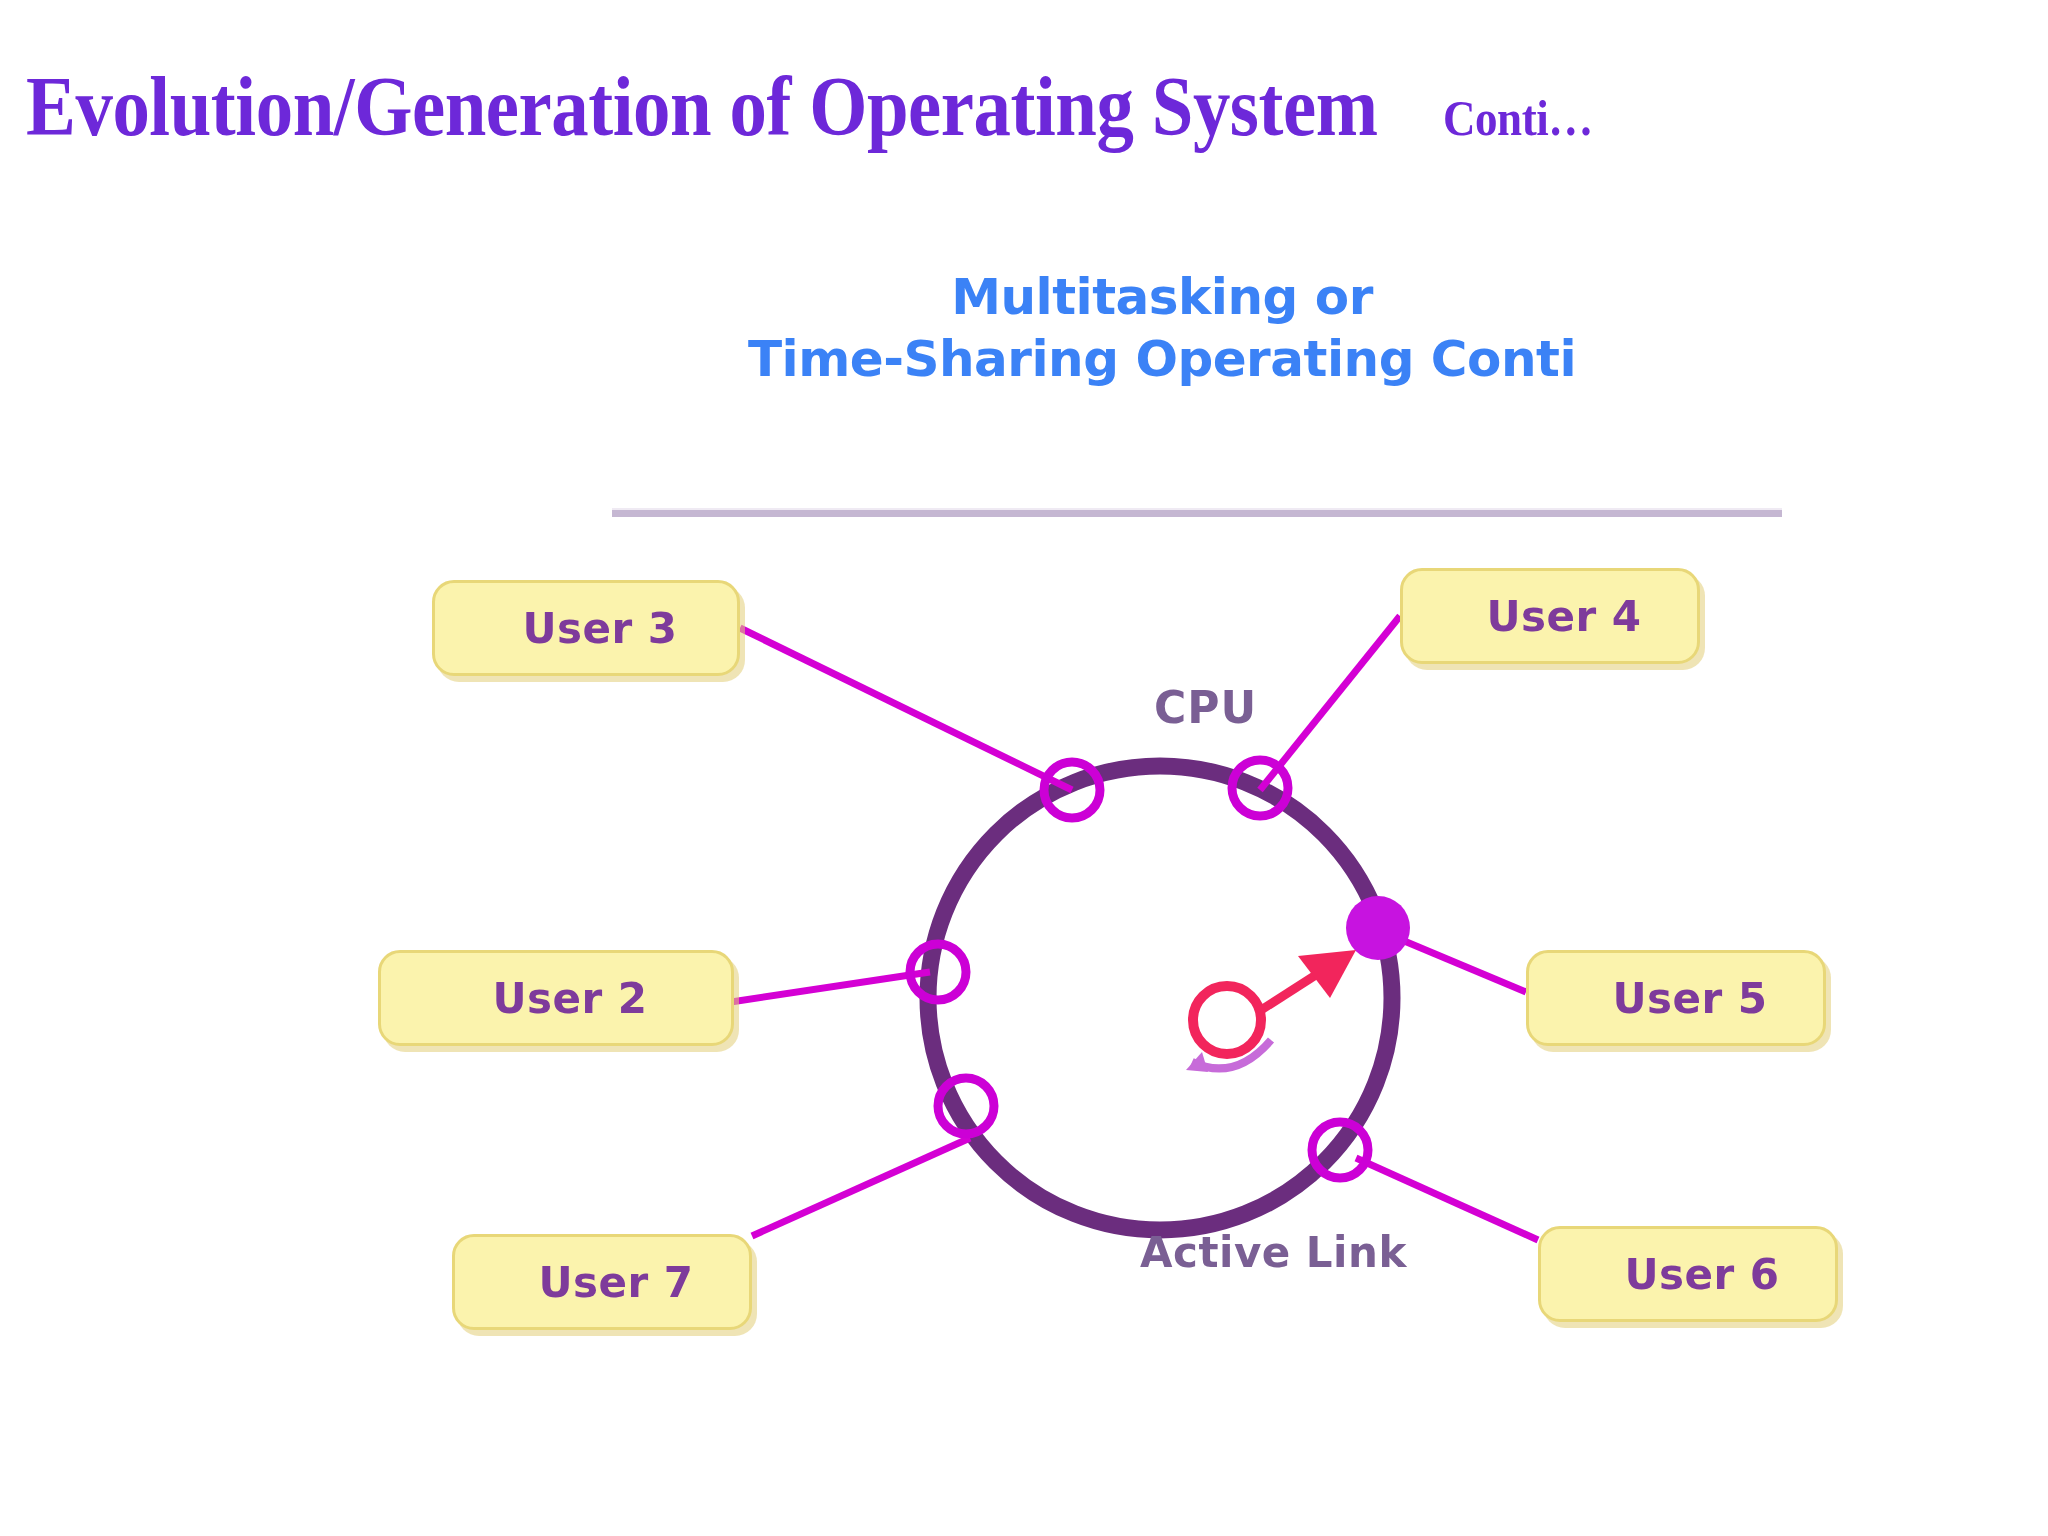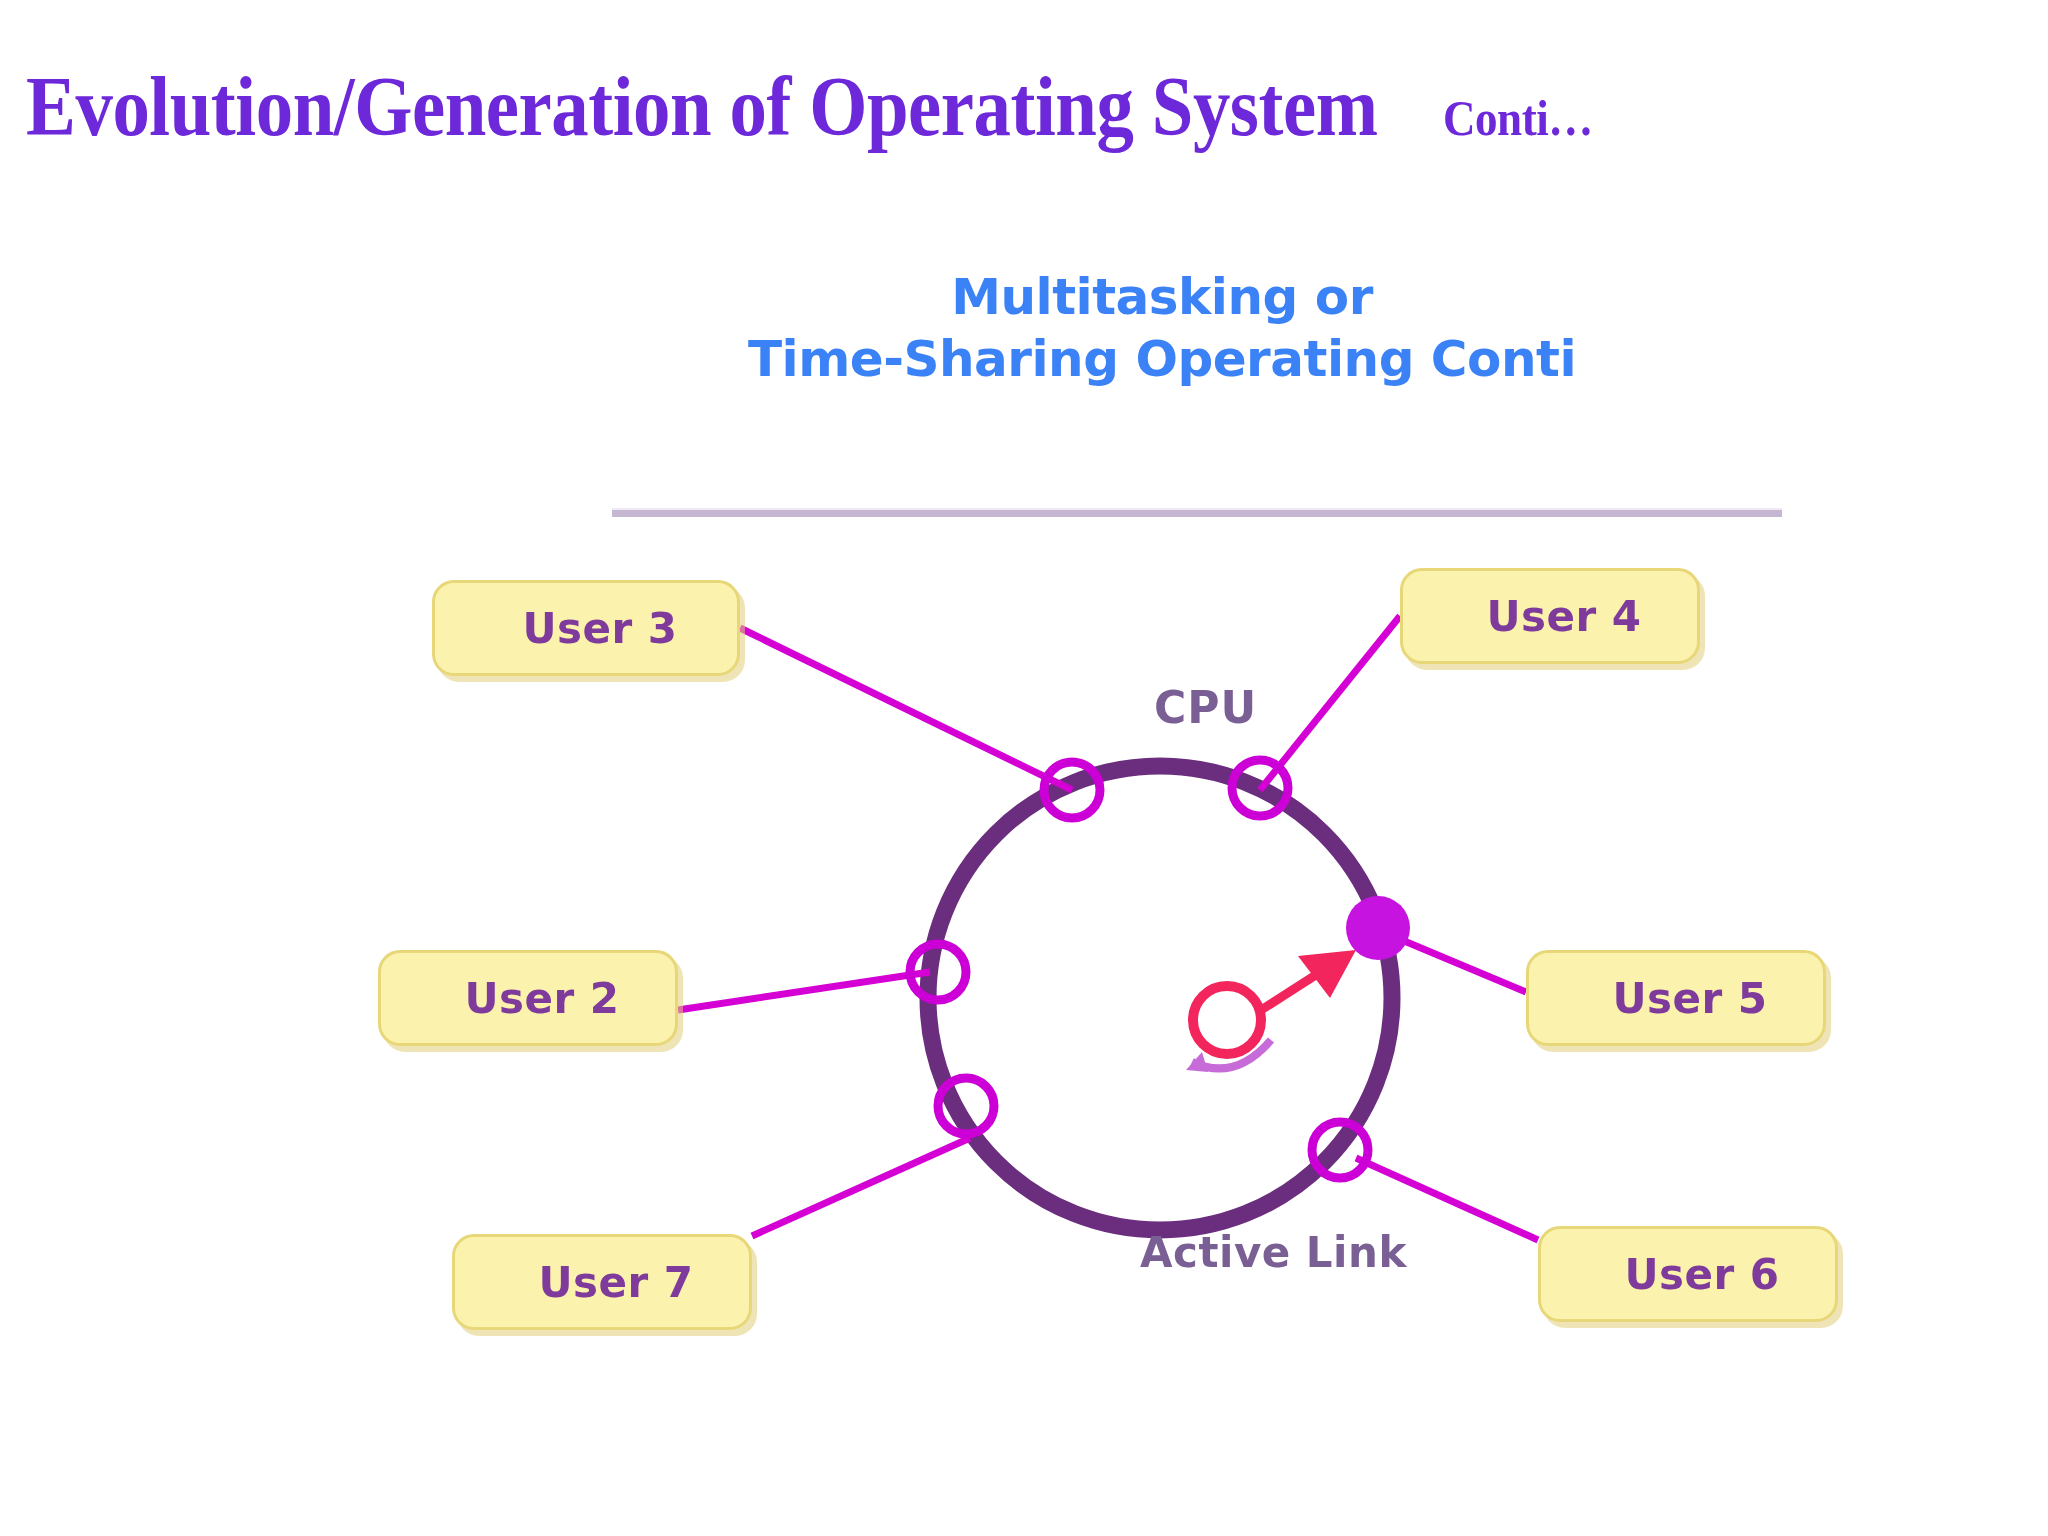--- a/index.html
+++ b/index.html
@@ -108,21 +108,21 @@
     font-size: 42px;
     display: flex;
     align-items: center;
     justify-content: center;
     letter-spacing: 0.5px;
     padding-left: 28px;
   }
 
   #user-box-3 { left: 102px;  top: 330px;  width: 308px; height: 96px; }
   #user-box-4 { left: 1070px; top: 318px;  width: 300px; height: 96px; }
-  #user-box-2 { left: 48px;   top: 700px;  width: 300px; height: 96px; }
+  #user-box-2 { left: 48px;   top: 700px;  width: 356px; height: 96px; }
   #user-box-5 { left: 1196px; top: 700px;  width: 300px; height: 96px; }
   #user-box-1 { left: 122px;  top: 984px;  width: 300px; height: 96px; }
   #user-box-6 { left: 1208px; top: 976px;  width: 300px; height: 96px; }
 
   
   #cpu-label {
     position: absolute;
     left: 824px;
     top: 432px;
     font-family: "DejaVu Sans", "Liberation Sans", sans-serif;

